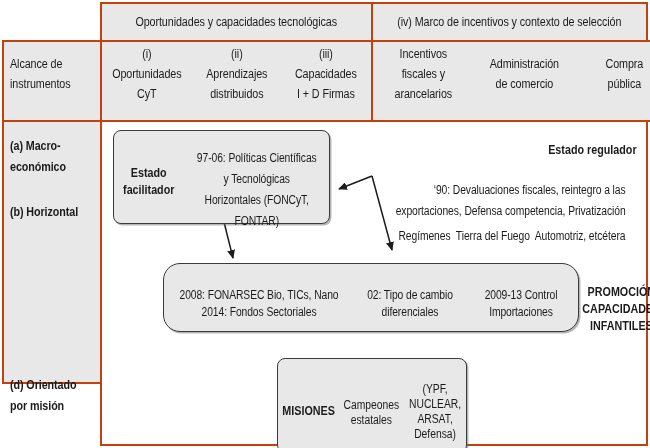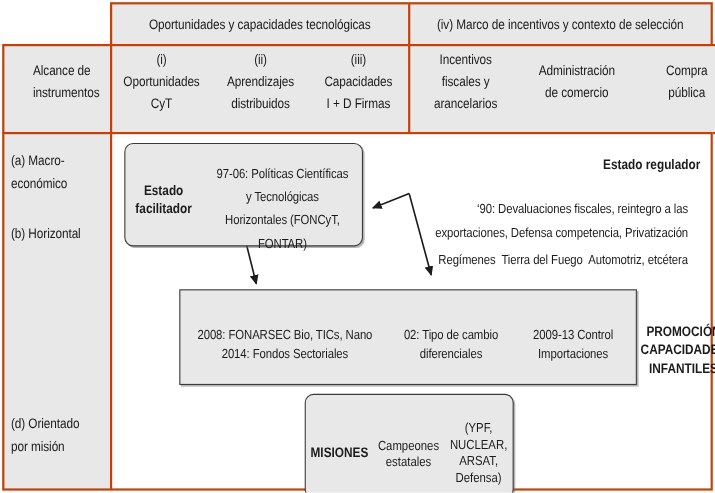--- a/index.html
+++ b/index.html
@@ -14,24 +14,24 @@
     text-align:center; font-size:12.5px; line-height:20px;
   }
   .t  { white-space:pre-line; letter-spacing:-0.1px; }
   .sq { display:inline-block; transform:scaleX(0.86); transform-origin:50% 50%; }
   .sqL{ display:inline-block; transform:scaleX(0.86); transform-origin:0 50%; }
 
   
   #c-top-left  { left:100px; top:2px;  width:273px; height:40px; }
   #c-top-right { left:371px; top:2px;  width:277px; height:40px; }
   #c-corner    { left:2px;   top:40px; width:100px; height:82px;
-                 justify-content:flex-end; text-align:left; padding:0 0 14px 6px; }
+                 justify-content:flex-start; text-align:left; padding:0 0 14px 6px; }
   #c-sub-left  { left:100px; top:40px; width:273px; height:82px; padding-bottom:14px; }
   #c-sub-right { left:371px; top:40px; width:306px; height:82px; padding-bottom:14px; }
-  #c-rows      { left:2px;   top:120px; width:100px; height:326px; display:block; }
+  #c-rows      { left:2px;   top:120px; width:100px; height:264px; display:block;font-weight:bold; }
   #c-main      { left:100px; top:120px; width:548px; height:326px; background:#fff; display:block; }
 
   .subrow { display:flex; width:100%; align-items:center; }
   .subcol { flex:1 1 0; text-align:center; }
 
   .rowlab { position:absolute; left:6px; font-size:12.5px; line-height:21px; text-align:left; }
   #rl-0 { top:14px; } #rl-1 { top:80px; } #rl-2 { top:136px; } #rl-3 { top:198px; } #rl-4 { top:253px; }
 
   
   .dbox {
@@ -41,21 +41,21 @@
   }
   #facilitador { left:11px; top:8px; width:217px; height:94px; border-radius:8px; padding-top:10px; }
   #facilitador .bt { font-weight:bold; font-size:12.5px; line-height:17px; }
   #facilitador .bb { margin-top:15px; font-size:12px; line-height:21px; }
 
   #regulador { position:absolute; left:264px; top:18px; width:278px; text-align:right; }
   #regulador .bt { font-weight:bold; font-size:12.5px; line-height:16px; }
   #regulador .p1 { margin-top:20px; font-size:12px; line-height:21px; }
   #regulador .p2 { margin-top:7px;  font-size:12px; line-height:14px; }
 
-  #promocion { left:61px; top:141px; width:416px; height:87px; border-radius:0; padding-top:12px; }
+  #promocion { left:61px; top:141px; width:416px; height:69px; border-radius:17px; padding-top:12px; }
   #promocion .cols { display:flex; width:100%; }
   #promocion .pc { font-size:12px; line-height:17px; text-align:center; }
   #pc-1 { width:190px; } #pc-2 { width:112px; } #pc-3 { width:110px; }
   #promocion .pf { margin-top:12px; font-weight:bold; font-size:12.5px; line-height:17px; }
 
   #misiones { left:175px; top:236px; width:190px; height:95px; border-radius:8px; padding-top:10px; }
   #misiones .bt { font-weight:bold; font-size:12.5px; line-height:14px; }
   #misiones .m1 { margin-top:4px; font-size:12px; line-height:15px; }
   #misiones .m2 { margin-top:3px; font-size:12px; line-height:15px; }
 

